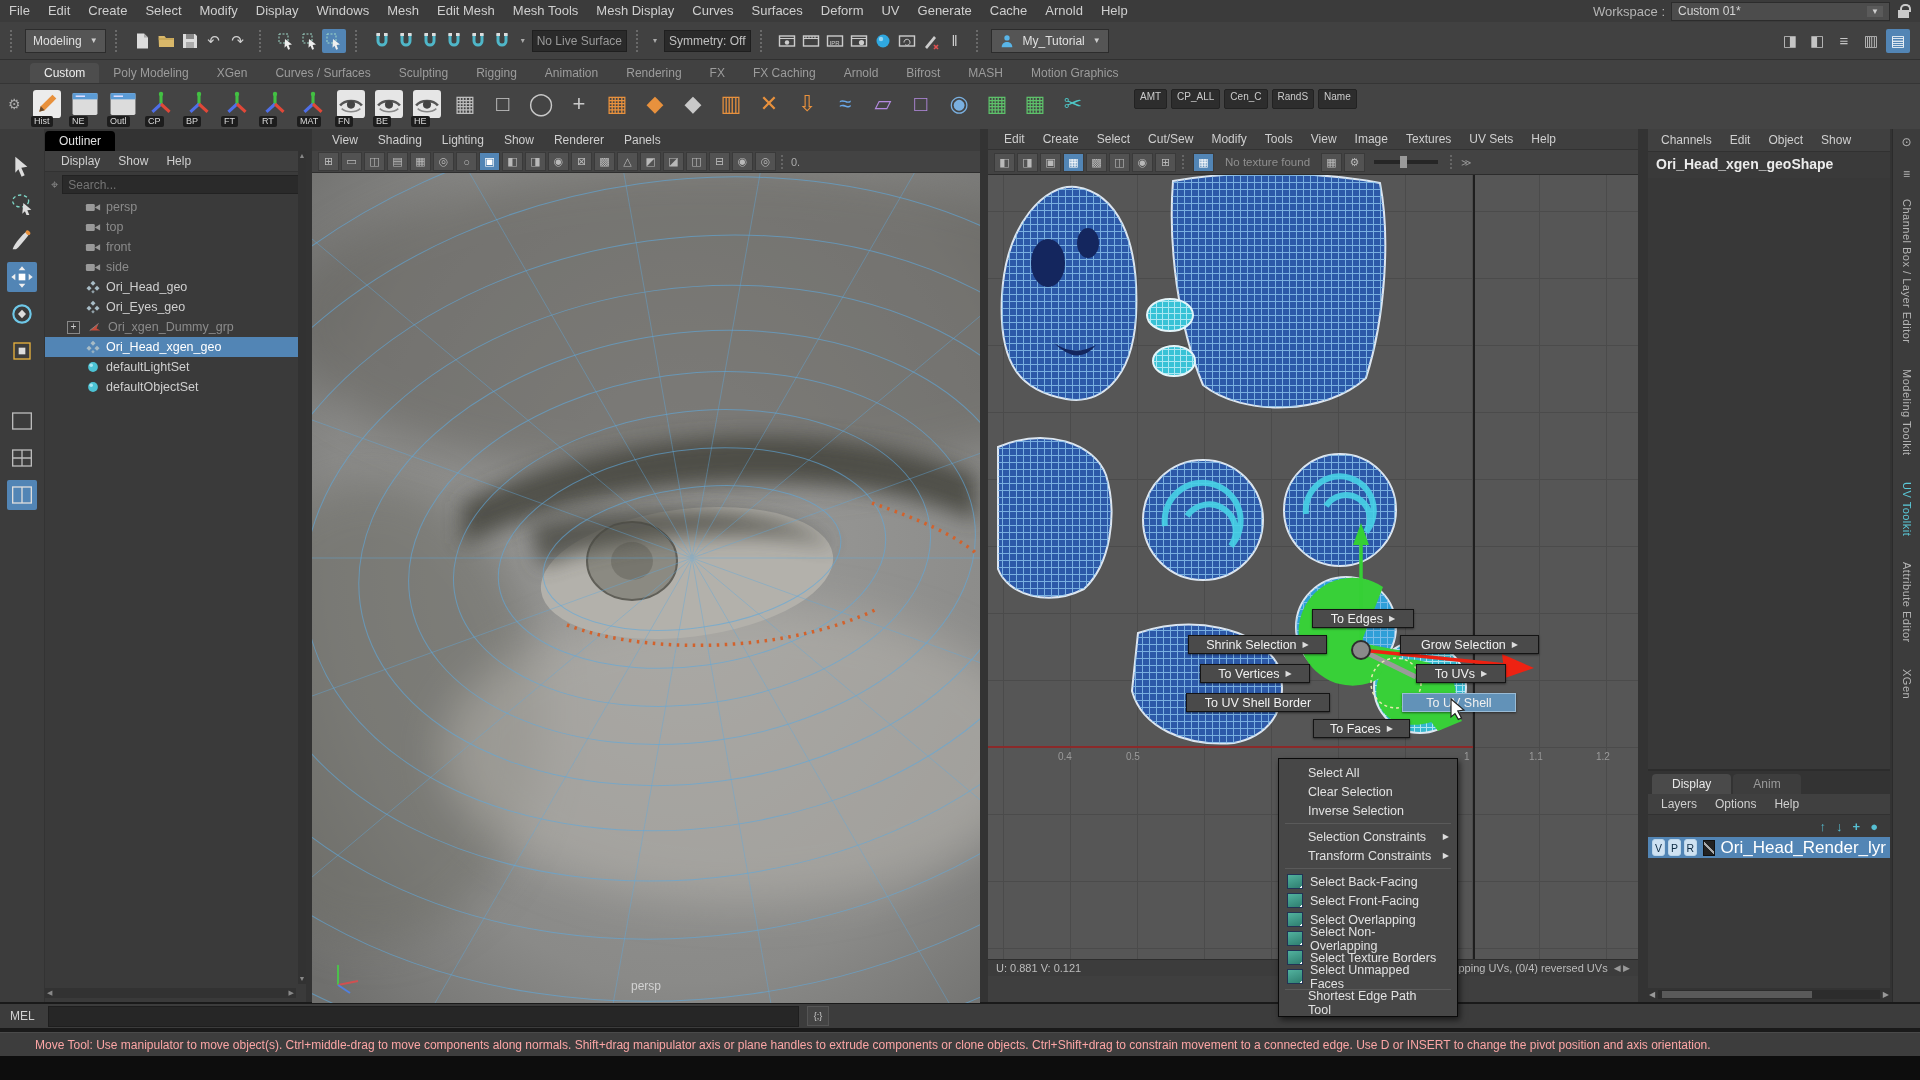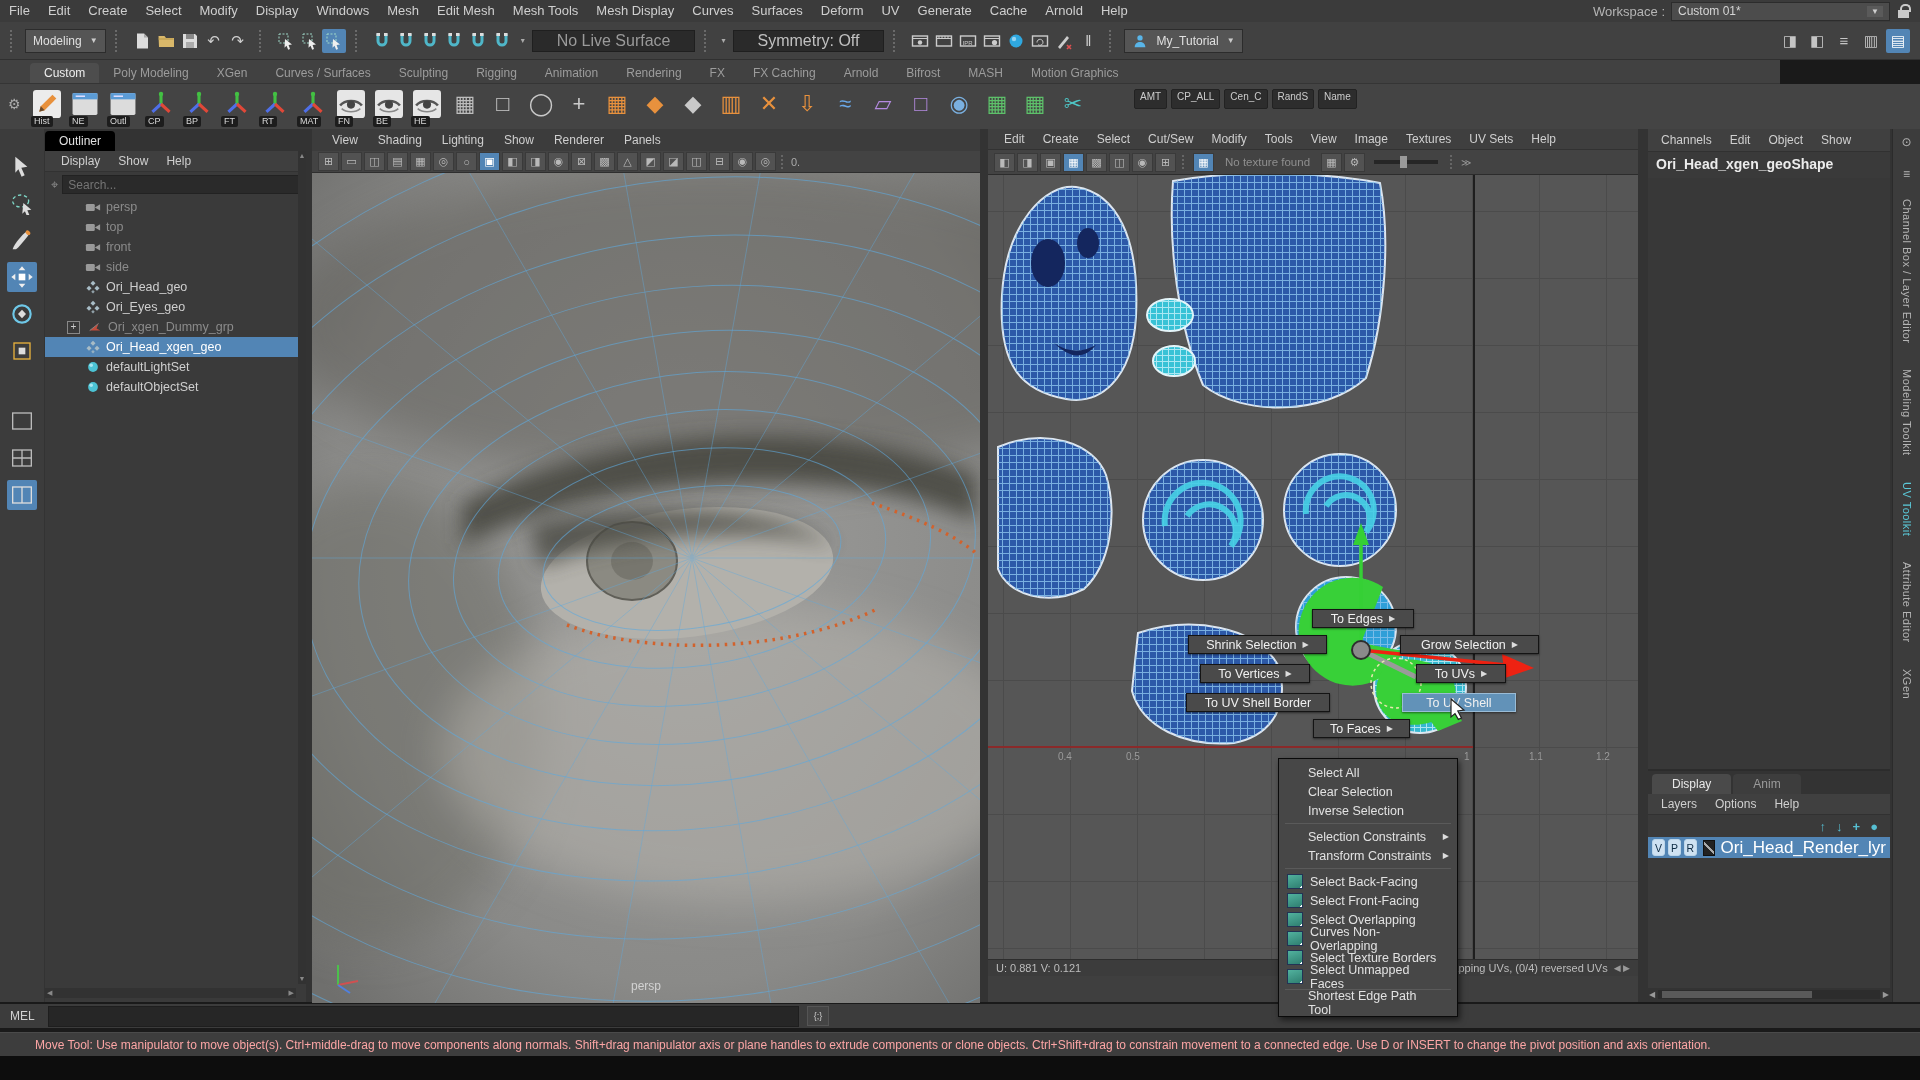--- a/index.html
+++ b/index.html
@@ -24,25 +24,25 @@
              display:flex;align-items:center;gap:5px;padding:0 6px;border-bottom:1px solid #303030;box-sizing:border-box;}
   .grip{width:4px;height:22px;border-left:2px dotted #6a6a6a;margin:0 4px;}
   .selbox{height:22px;background:#555;border:1px solid #2c2c2c;display:flex;align-items:center;gap:8px;
           padding:0 7px;font-size:12px;color:#e0e0e0;}
   .selbox .dd{font-size:8px;color:#ccc;}
   .tbico{width:24px;height:24px;display:flex;align-items:center;justify-content:center;border-radius:2px;}
   .tbico svg{width:18px;height:18px;}
   .tbico.active{background:#5285b5;}
   .tbico.glyph{font-size:15px;color:#cfcfcf;}
   .field{height:20px;background:#2a2a2a;border:1px solid #1f1f1f;display:flex;align-items:center;
-         padding:0 24px;font-size:16px;color:#9a9a9a;}
+         padding:0 4px;font-size:12px;color:#9a9a9a;}
   .ddmini{font-size:8px;color:#aaa;margin:0 2px;}
   .rtoggles{margin-left:auto;display:flex;gap:3px;padding-right:4px;}
   
-  #shelftabs{position:absolute;left:0;top:60px;width:1780px;height:24px;background:#414141;display:flex;
+  #shelftabs{position:absolute;left:0;top:60px;width:1920px;height:24px;background:#414141;display:flex;
              align-items:flex-end;padding-left:30px;box-sizing:border-box;border-bottom:1px solid #353535;}
   .stab{padding:3px 14px;font-size:12px;color:#9c9c9c;cursor:default;}
   .stab.active{color:#eee;background:#4d4d4d;border-radius:4px 4px 0 0;}
   #shelficons{position:absolute;left:0;top:84px;width:1920px;height:45px;background:#444;display:flex;
               align-items:flex-start;gap:4px;padding:3px 0 0 8px;box-sizing:border-box;}
   .shelf-gear{width:18px;height:34px;display:flex;align-items:center;color:#aaa;font-size:14px;}
   .sicon{width:34px;height:40px;position:relative;flex:none;}
   .sic{position:absolute;left:1px;top:1px;width:32px;height:32px;display:flex;align-items:center;
        justify-content:center;font-size:22px;}
   .sic svg{width:28px;height:28px;}
@@ -1184,21 +1184,21 @@
       <span>Select Front-Facing</span>
       <span class="cm-arrow"></span>
     </div>
     <div class="cm-item withico">
       <span class="cm-ico"></span>
       <span>Select Overlapping</span>
       <span class="cm-arrow"></span>
     </div>
     <div class="cm-item withico">
       <span class="cm-ico"></span>
-      <span>Curves Non-Overlapping</span>
+      <span>Select Non-Overlapping</span>
       <span class="cm-arrow"></span>
     </div>
     <div class="cm-item withico">
       <span class="cm-ico"></span>
       <span>Select Texture Borders</span>
       <span class="cm-arrow"></span>
     </div>
     <div class="cm-item withico">
       <span class="cm-ico"></span>
       <span>Select Unmapped Faces</span>

